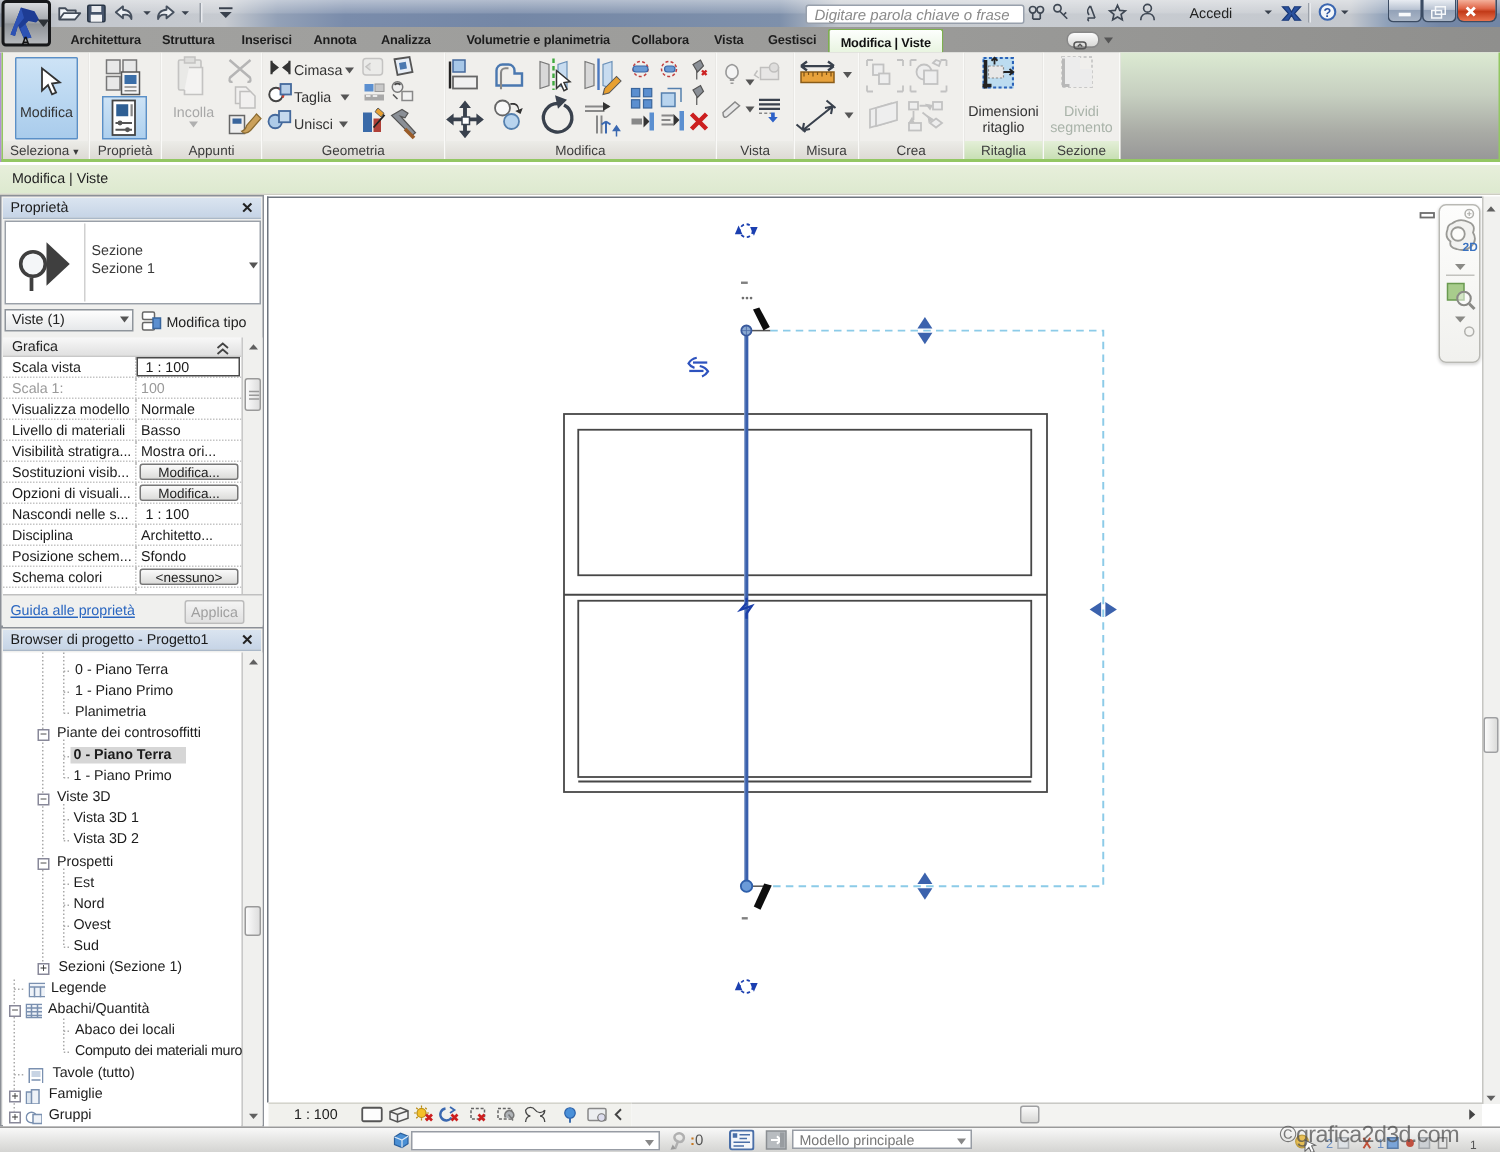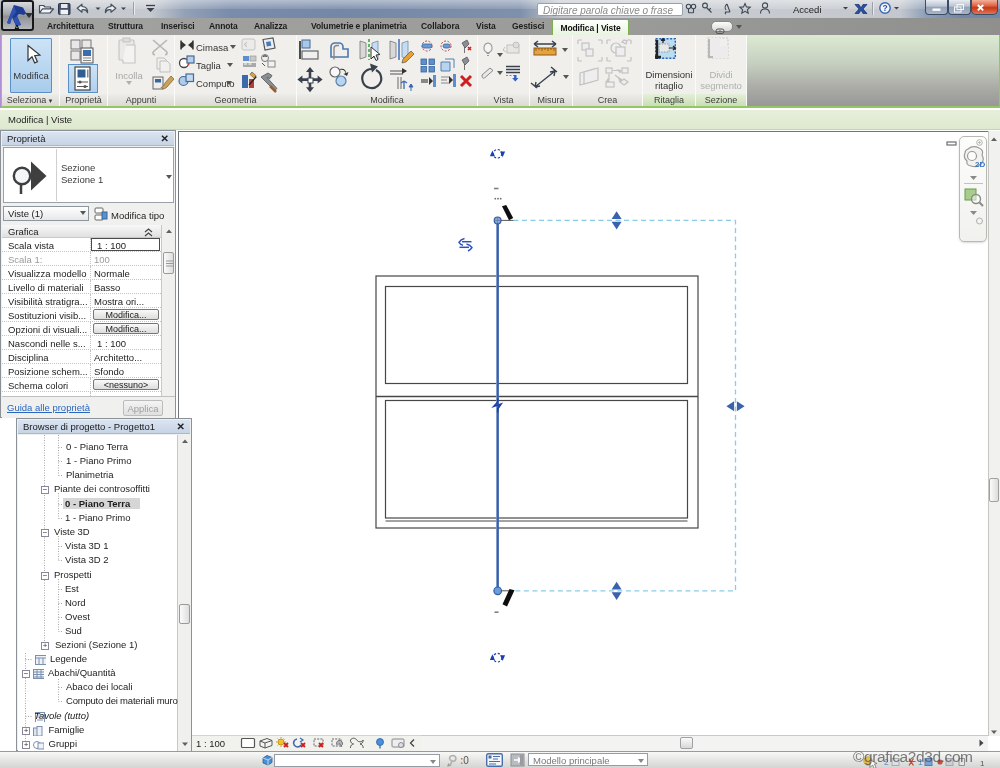--- a/index.html
+++ b/index.html
@@ -170,21 +170,21 @@
     <div id="ribicons">
       <div class="ab" style="left:10px;top:3px;width:42px;height:55px;background:linear-gradient(#cde3f6,#a9ccec);border:1px solid #5a90c8;border-radius:1px;"></div>
       <div class="ab ribtxt" style="left:10px;top:35px;width:42px;text-align:center;">Modifica</div>
       <div class="ab" style="left:68px;top:29px;width:30px;height:29px;background:linear-gradient(#cde3f6,#aed0ee);border:1px solid #5a90c8;"></div>
       <div class="ab ribtxt gray" style="left:112px;top:35px;width:34px;text-align:center;">Incolla</div>
       <div class="ab caretg" style="left:126px;top:46px;"></div>
       <div class="ab ribtxt" style="left:196px;top:7px;">Cimasa</div>
         <div class="ab caret" style="left:230px;top:10px;"></div>
       <div class="ab ribtxt" style="left:196px;top:25px;">Taglia</div>
         <div class="ab caret" style="left:227px;top:28px;"></div>
-      <div class="ab ribtxt" style="left:196px;top:43px;">Computo</div>
+      <div class="ab ribtxt" style="left:196px;top:43px;">Unisci</div>
         <div class="ab caret" style="left:226px;top:46px;"></div>
       <div class="ab caret" style="left:497px;top:18px;"></div>
       <div class="ab caret" style="left:497px;top:36px;"></div>
       <div class="ab caret" style="left:562px;top:13px;"></div>
       <div class="ab caret" style="left:563px;top:40px;"></div>
       <div class="ab ribtxt" style="left:643px;top:34px;width:52px;text-align:center;">Dimensioni</div>
       <div class="ab ribtxt" style="left:643px;top:45px;width:52px;text-align:center;">ritaglio</div>
       <div class="ab ribtxt" style="left:696px;top:34px;width:50px;text-align:center;color:#a9b3a9;">Dividi</div>
       <div class="ab ribtxt" style="left:696px;top:45px;width:50px;text-align:center;color:#a9b3a9;">segmento</div>
       <svg class="ab" style="left:0;top:0;" width="746" height="71" viewBox="0 0 746 71">
@@ -603,21 +603,21 @@
         <svg class="ab" style="left:2px;top:7px;" width="7" height="8">
             <path d="M0,1 l7,0 M0,3.5 l7,0 M0,6 l7,0" stroke="#999" stroke-width="1"></path>
           </svg>
       </div>
     </div>
     <div class="ab" style="left:1px;top:265px;width:173px;height:22px;background:#f0f0ee;border-top:1px solid #c0c0c0;">
       <div class="ab" style="left:5px;top:5px;font-size:9.5px;color:#2a66c0;text-decoration:underline;">Guida alle proprietà</div>
       <div class="ab" style="left:121px;top:3px;width:40px;height:16px;background:linear-gradient(#f4f4f4,#e0e0e0);border:1px solid #bcbcbc;border-radius:2px;font-size:9.5px;color:#9f9f9f;text-align:center;padding-top:2px;">Applica</div>
     </div>
   </div>
-  <div id="browser" class="ab palette" style="left:0;top:418px;width:176px;height:333px;margin-left:16px;">
+  <div id="browser" class="ab palette" style="left:0;top:418px;width:176px;height:333px;">
     <div class="ptitle ab" style="top:1px;">Browser di progetto - Progetto1<span class="pX">✕</span></div>
     <div class="ab" style="left:1px;top:16px;width:159px;height:316px;background:#fff;"></div>
     <svg class="ab" style="left:0;top:0;" width="160" height="333" viewBox="0 0 160 333">
       <g stroke="#a8a8a8" stroke-width="1" stroke-dasharray="1,1.5" fill="none">
         <path d="M41.5,16 L41.5,56.5 M41.5,28.5 l5,0 M41.5,42.5 l5,0 M41.5,56.5 l5,0"></path>
         <path d="M27.5,16 L27.5,226.5"></path>
         <path d="M41.5,74 L41.5,99.5 M41.5,85.5 l5,0 M41.5,99.5 l5,0"></path>
         <path d="M41.5,117 L41.5,141.5 M41.5,127.5 l5,0 M41.5,141.5 l5,0"></path>
         <path d="M41.5,160 L41.5,212.5 M41.5,170.5 l5,0 M41.5,184.5 l5,0 M41.5,198.5 l5,0 M41.5,212.5 l5,0"></path>
         <path d="M8.5,234 L8.5,325.5 M8.5,240.5 l7,0 M8.5,297.5 l7,0"></path>
@@ -694,21 +694,21 @@
         </div>
       <div class="trow ab" style="top:276px;z-index:3;">
           <span class="ab" style="left:48px;letter-spacing:-.2px;">Computo dei materiali muro</span>
         </div>
       <div class="trow ab" style="top:291px;">
           <svg class="ticon" style="left:16px;" width="12" height="11">
             <rect x="1.5" y="0.5" width="9" height="10" fill="#fff" stroke="#7a90b0"></rect>
             <rect x="3" y="2" width="6" height="4" fill="#c8d4e4"></rect>
             <path d="M3,8 l6,0" stroke="#7a90b0"></path>
           </svg>
-          <span class="ab" style="left:16px;font-style:italic;">Tavole (tutto)</span>
+          <span class="ab" style="left:33px;">Tavole (tutto)</span>
         </div>
       <div class="trow ab" style="top:305px;">
           <span class="tbox" style="left:4px;">+</span>
           <svg class="ticon" style="left:15px;" width="12" height="11">
             <rect x="0.5" y="2" width="5" height="8" fill="#dde6f0" stroke="#7a90b0"></rect>
             <rect x="4" y="0.5" width="5" height="9.5" fill="#eef2f8" stroke="#7a90b0"></rect>
           </svg>
           <span class="ab" style="left:30.5px;">Famiglie</span>
         </div>
       <div class="trow ab" style="top:319px;">

